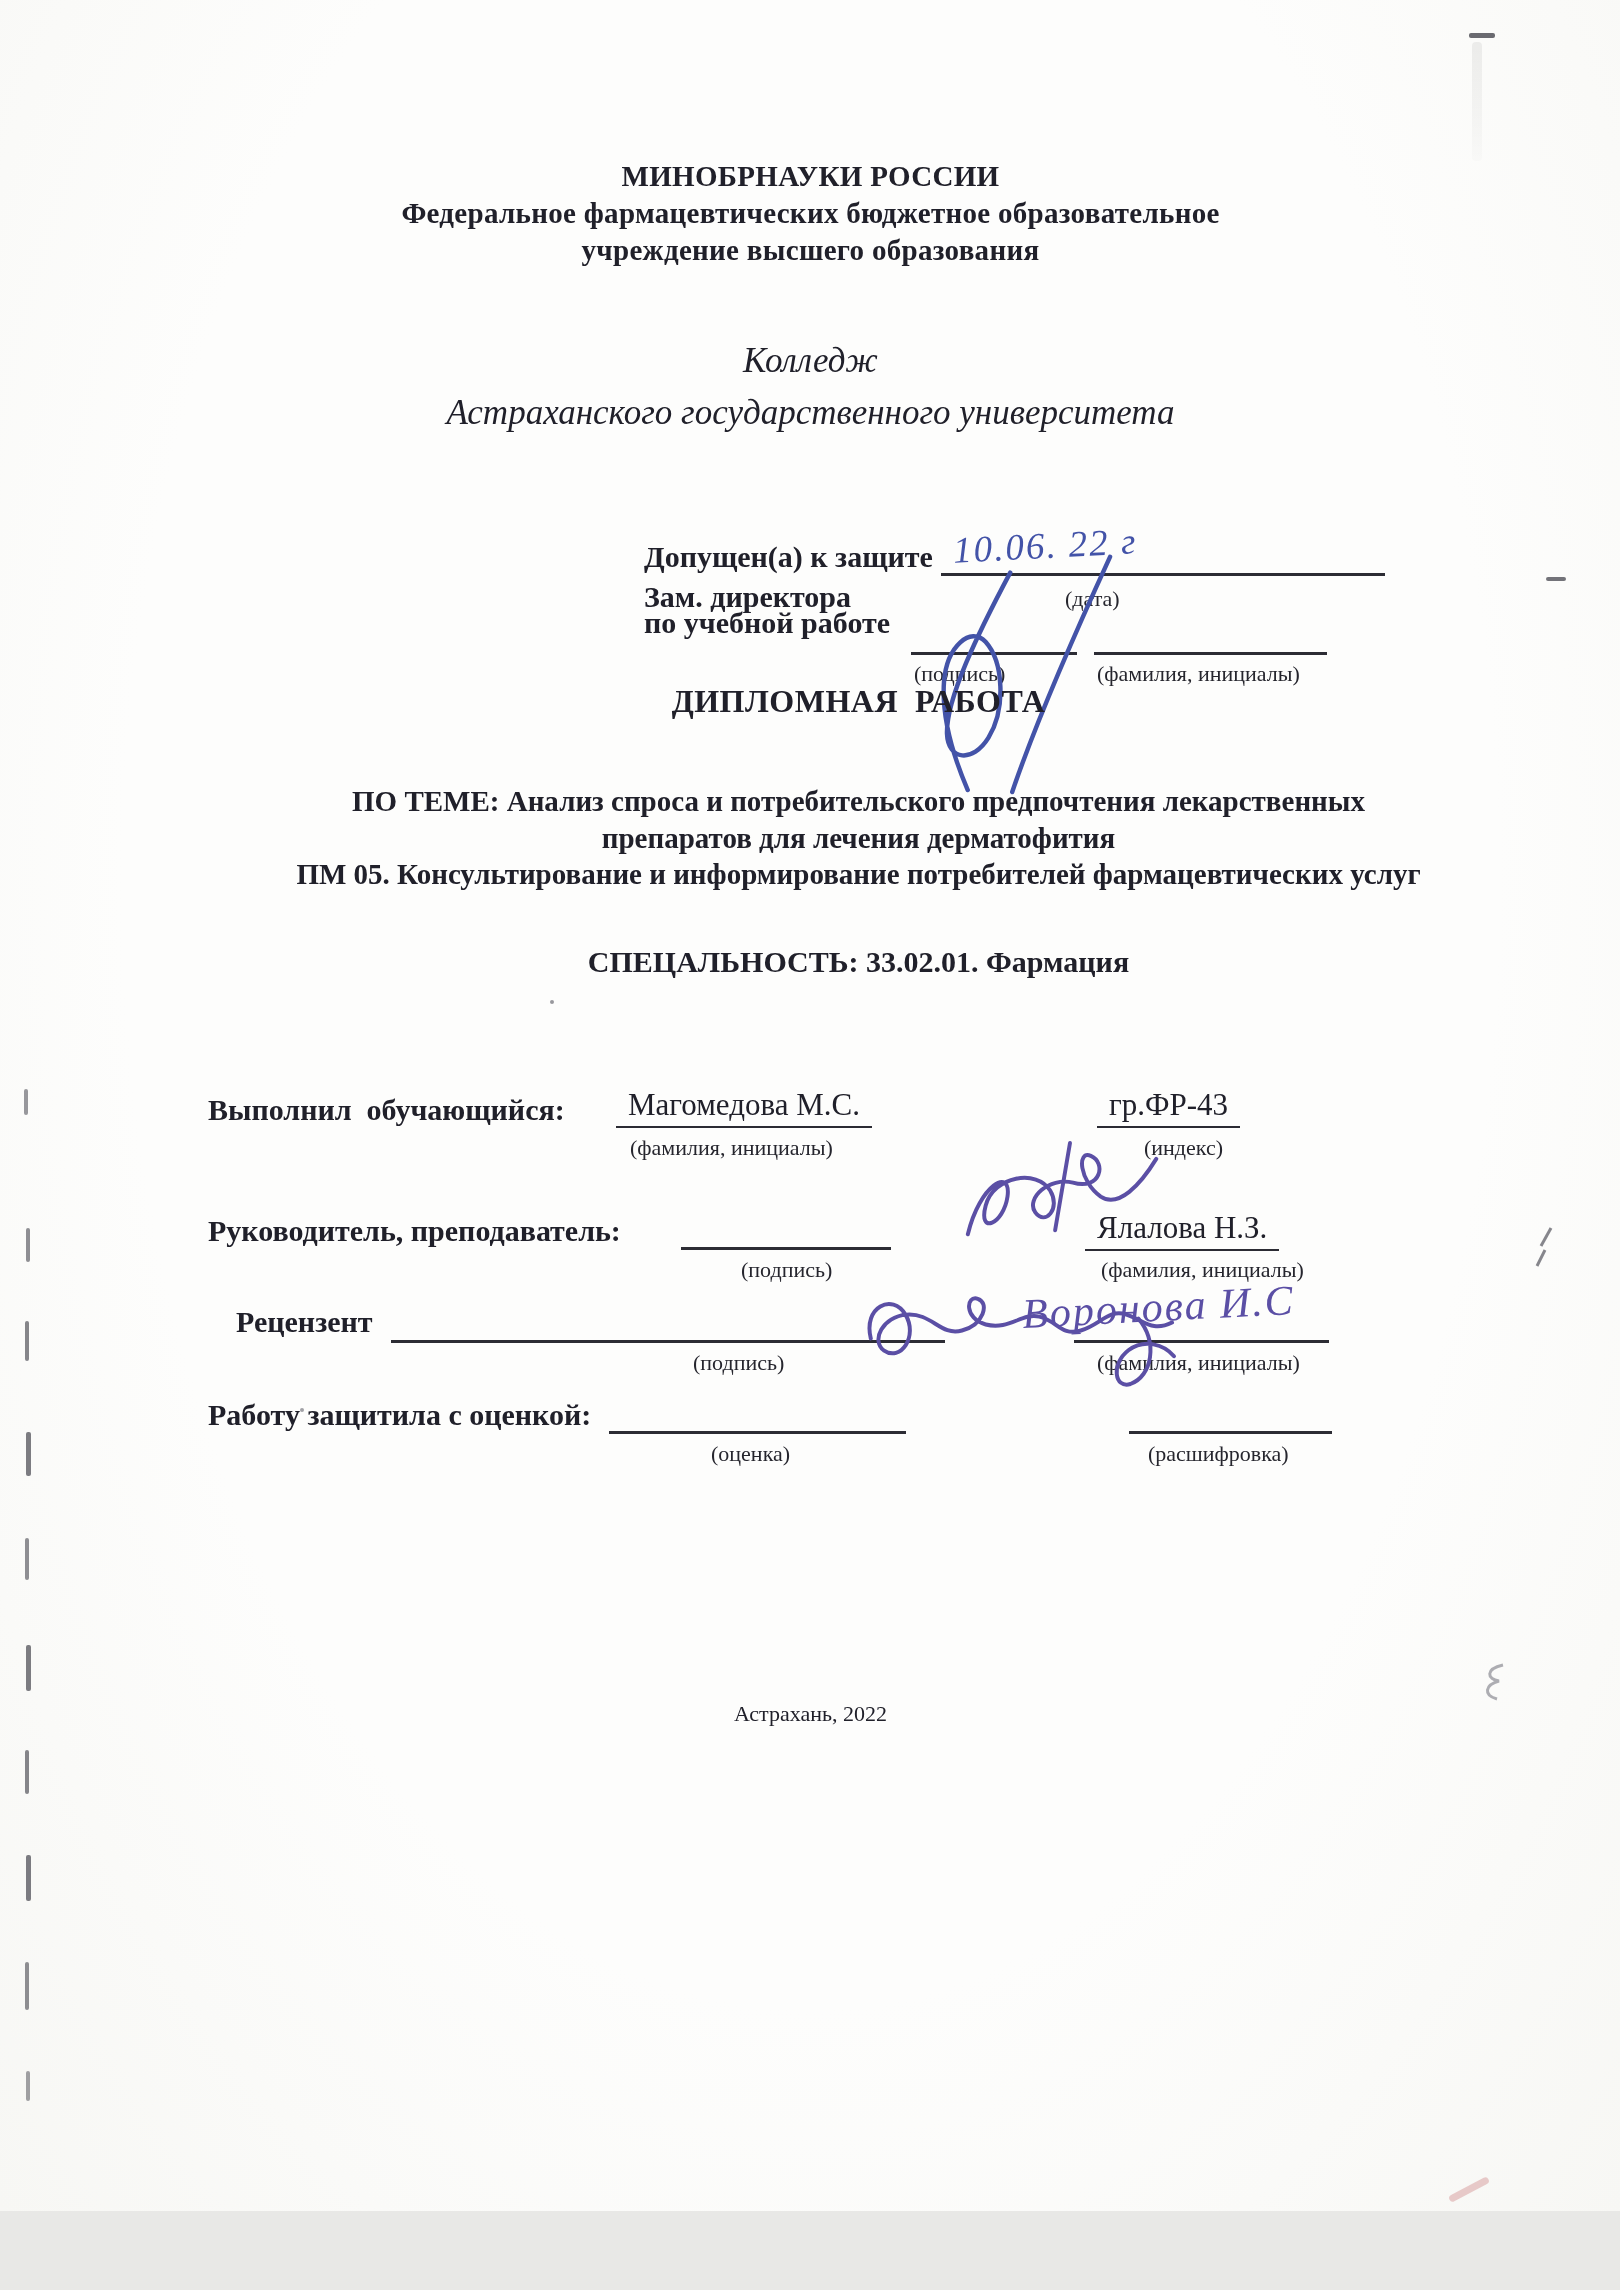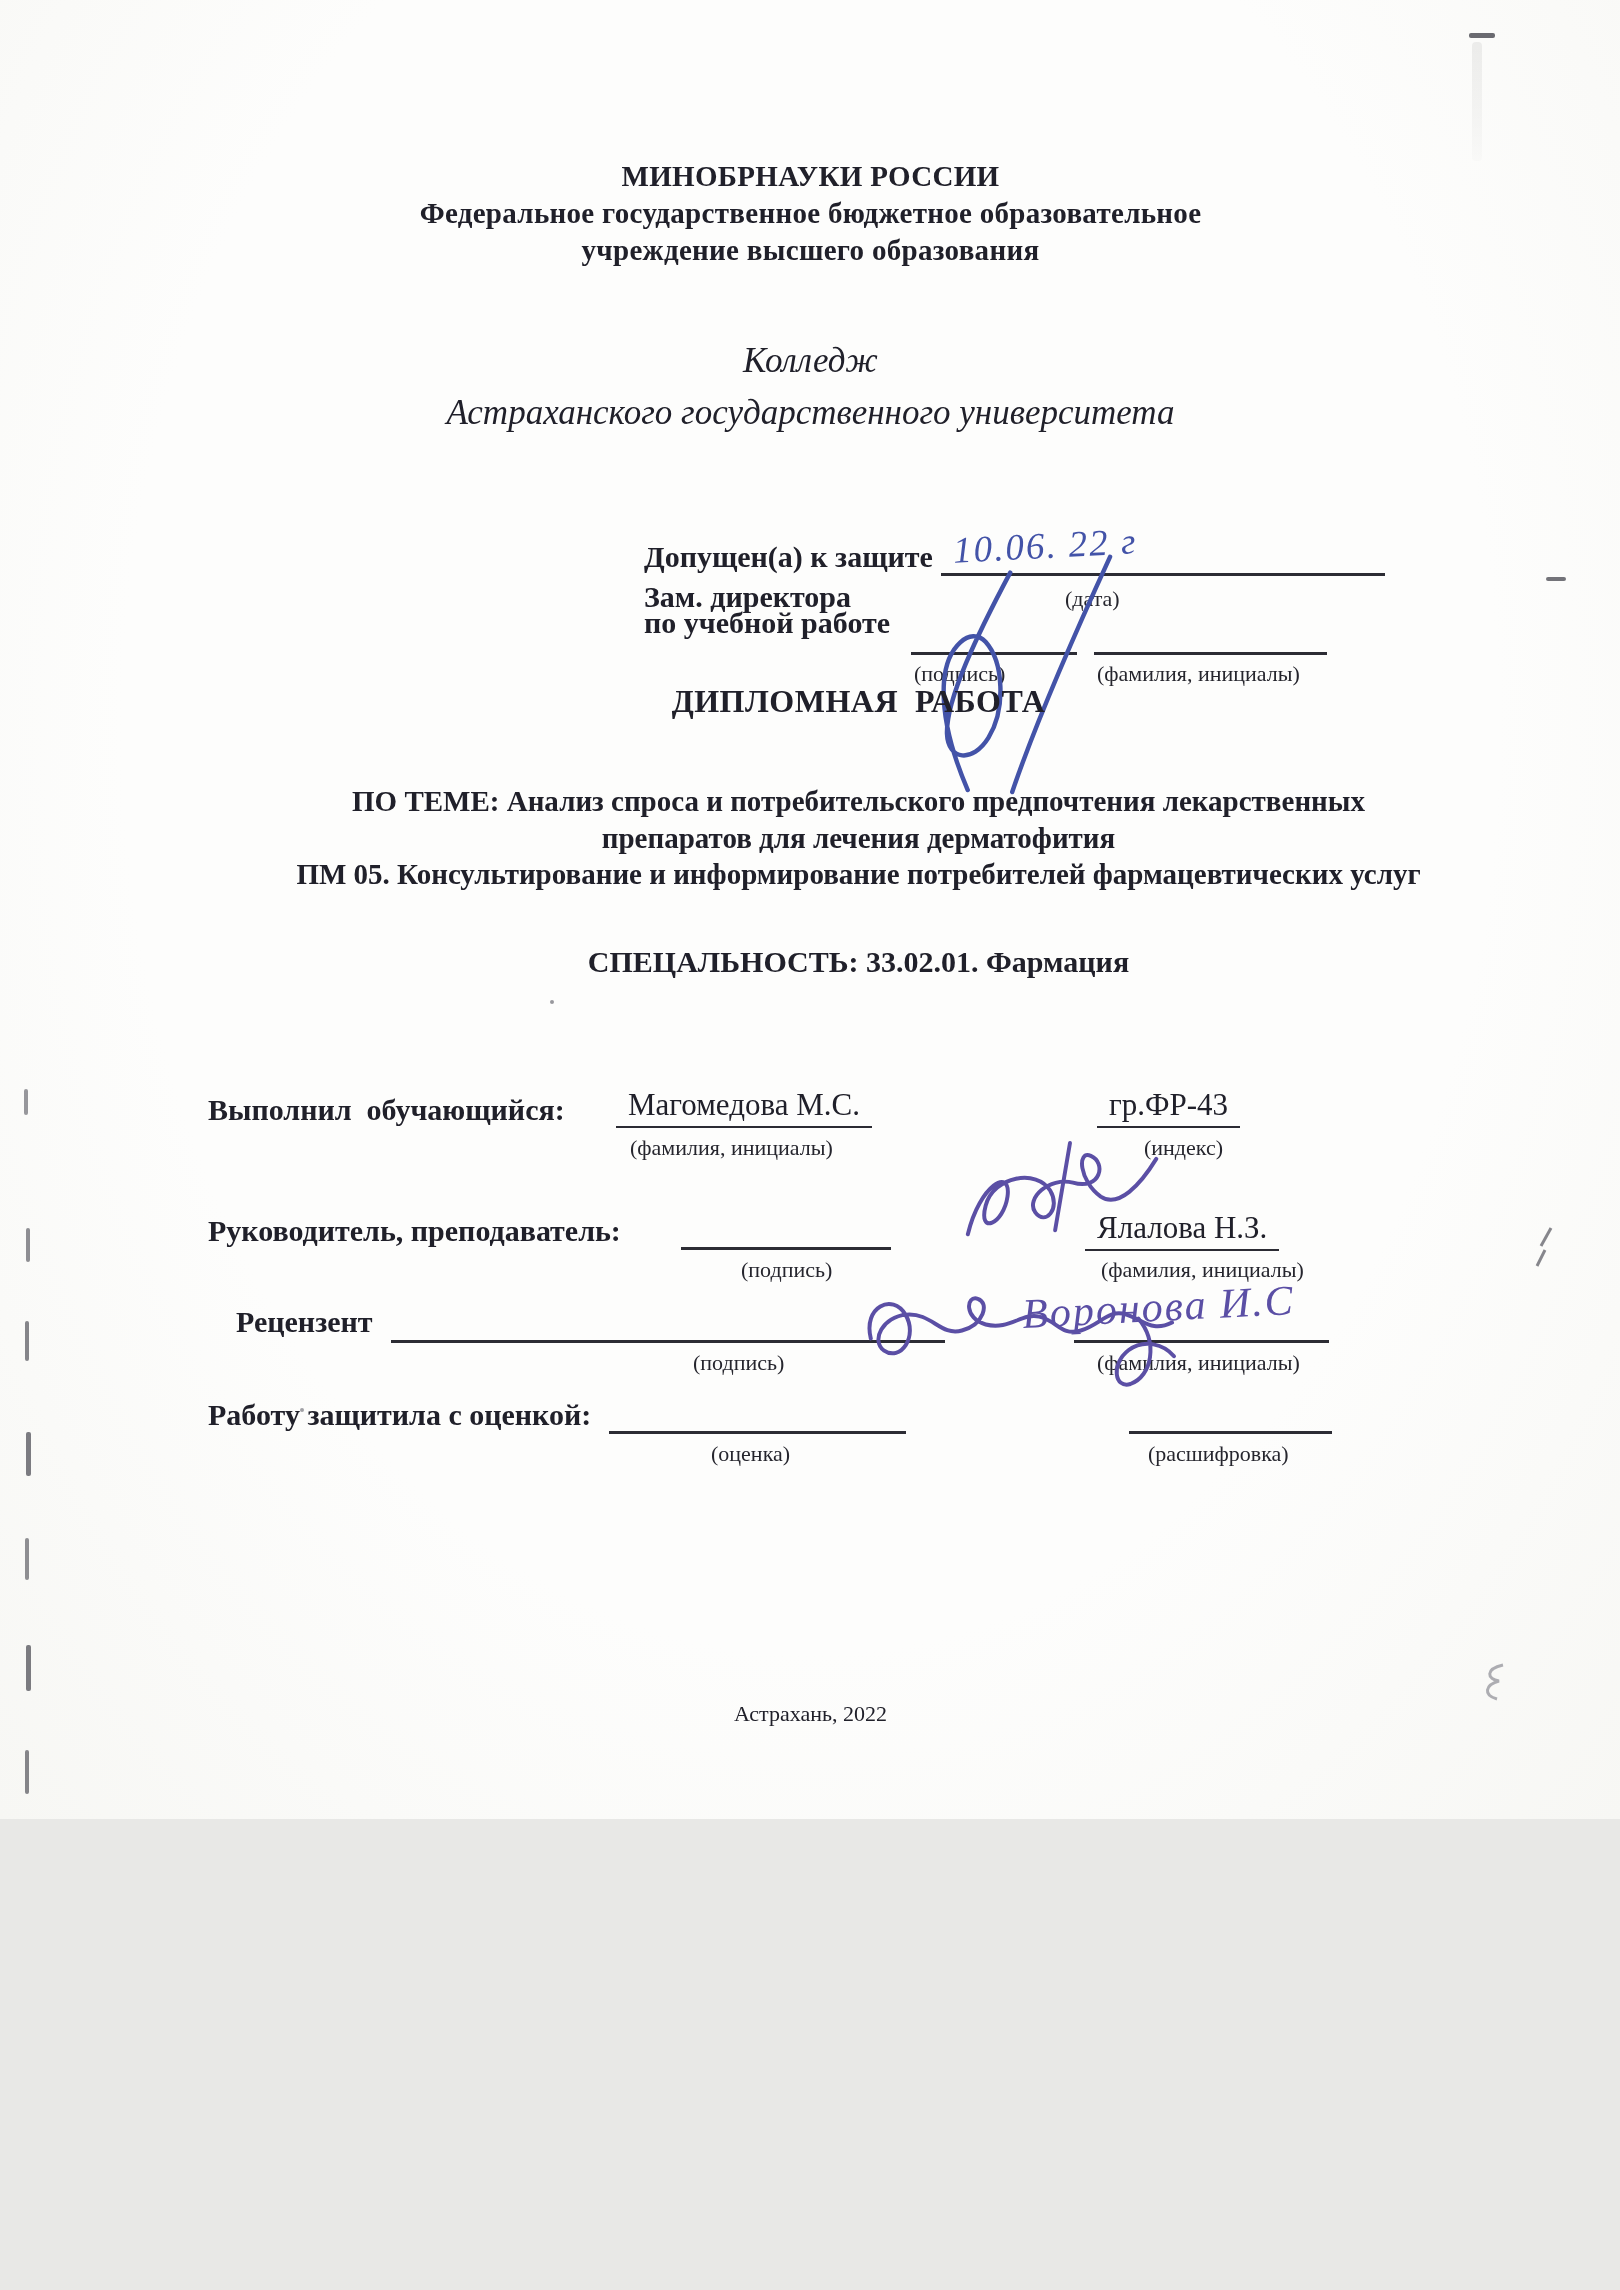--- a/index.html
+++ b/index.html
@@ -1,17 +1,17 @@
 <!DOCTYPE html>
 <html><head>
 <meta charset="utf-8">
 <style>
   html,body{margin:0;padding:0;background:#e8e8e6;}
   .page{
-    position:relative;width:1621px;height:1819px;overflow:hidden;
+    position:relative;width:1621px;height:2211px;overflow:hidden;
     background:#fcfcfa;
     background-image:radial-gradient(ellipse at 50% 40%, #fdfdfc 60%, #f7f7f4 100%);
     font-family:"Liberation Serif","DejaVu Serif",serif;
     color:#20202a;
   }
   .abs{position:absolute;}
   .b{font-weight:bold;padding-left:48px;}
   .center{left:0;width:1621px;text-align:center;}
   .ws{white-space:pre;}
   .hdr{font-size:29px;line-height:37px;font-weight:bold;letter-spacing:0.3px;}
@@ -26,21 +26,21 @@
   svg.sig{overflow:visible;}
   .dash{position:absolute;background:#46464e;border-radius:2px;}
   .smudge{position:absolute;border-radius:4px;}
 </style>
 </head>
 <body>
 
 <div class="page">
 
   <div class="abs center hdr" style="top:158px;">МИНОБРНАУКИ РОССИИ</div>
-  <div class="abs center hdr" style="top:195px;">Федеральное государственное бюджетное образовательное</div>
+  <div class="abs center hdr" style="top:195px;">Федеральное фармацевтических бюджетное образовательное</div>
   <div class="abs center hdr" style="top:232px;">учреждение высшего образования</div>
 
   <div class="abs center college" style="top:335px;">Колледж</div>
   <div class="abs center college" style="top:387px;">Астраханского государственного университета</div>
 
   <div class="abs" style="left:644px;top:540px;width:752px;height:158px;">
     <div class="abs lbl" style="left:0;top:0;">Допущен(а) к защите</div>
     <div class="abs pen hand ws" style="left:309px;top:-16px;font-size:37px;transform:rotate(-3deg);">10.06. 22 г</div>
     <div class="abs fline" style="left:297px;top:32px;width:444px;"></div>
     <div class="abs caption" style="left:421px;top:46px;">(дата)</div>

